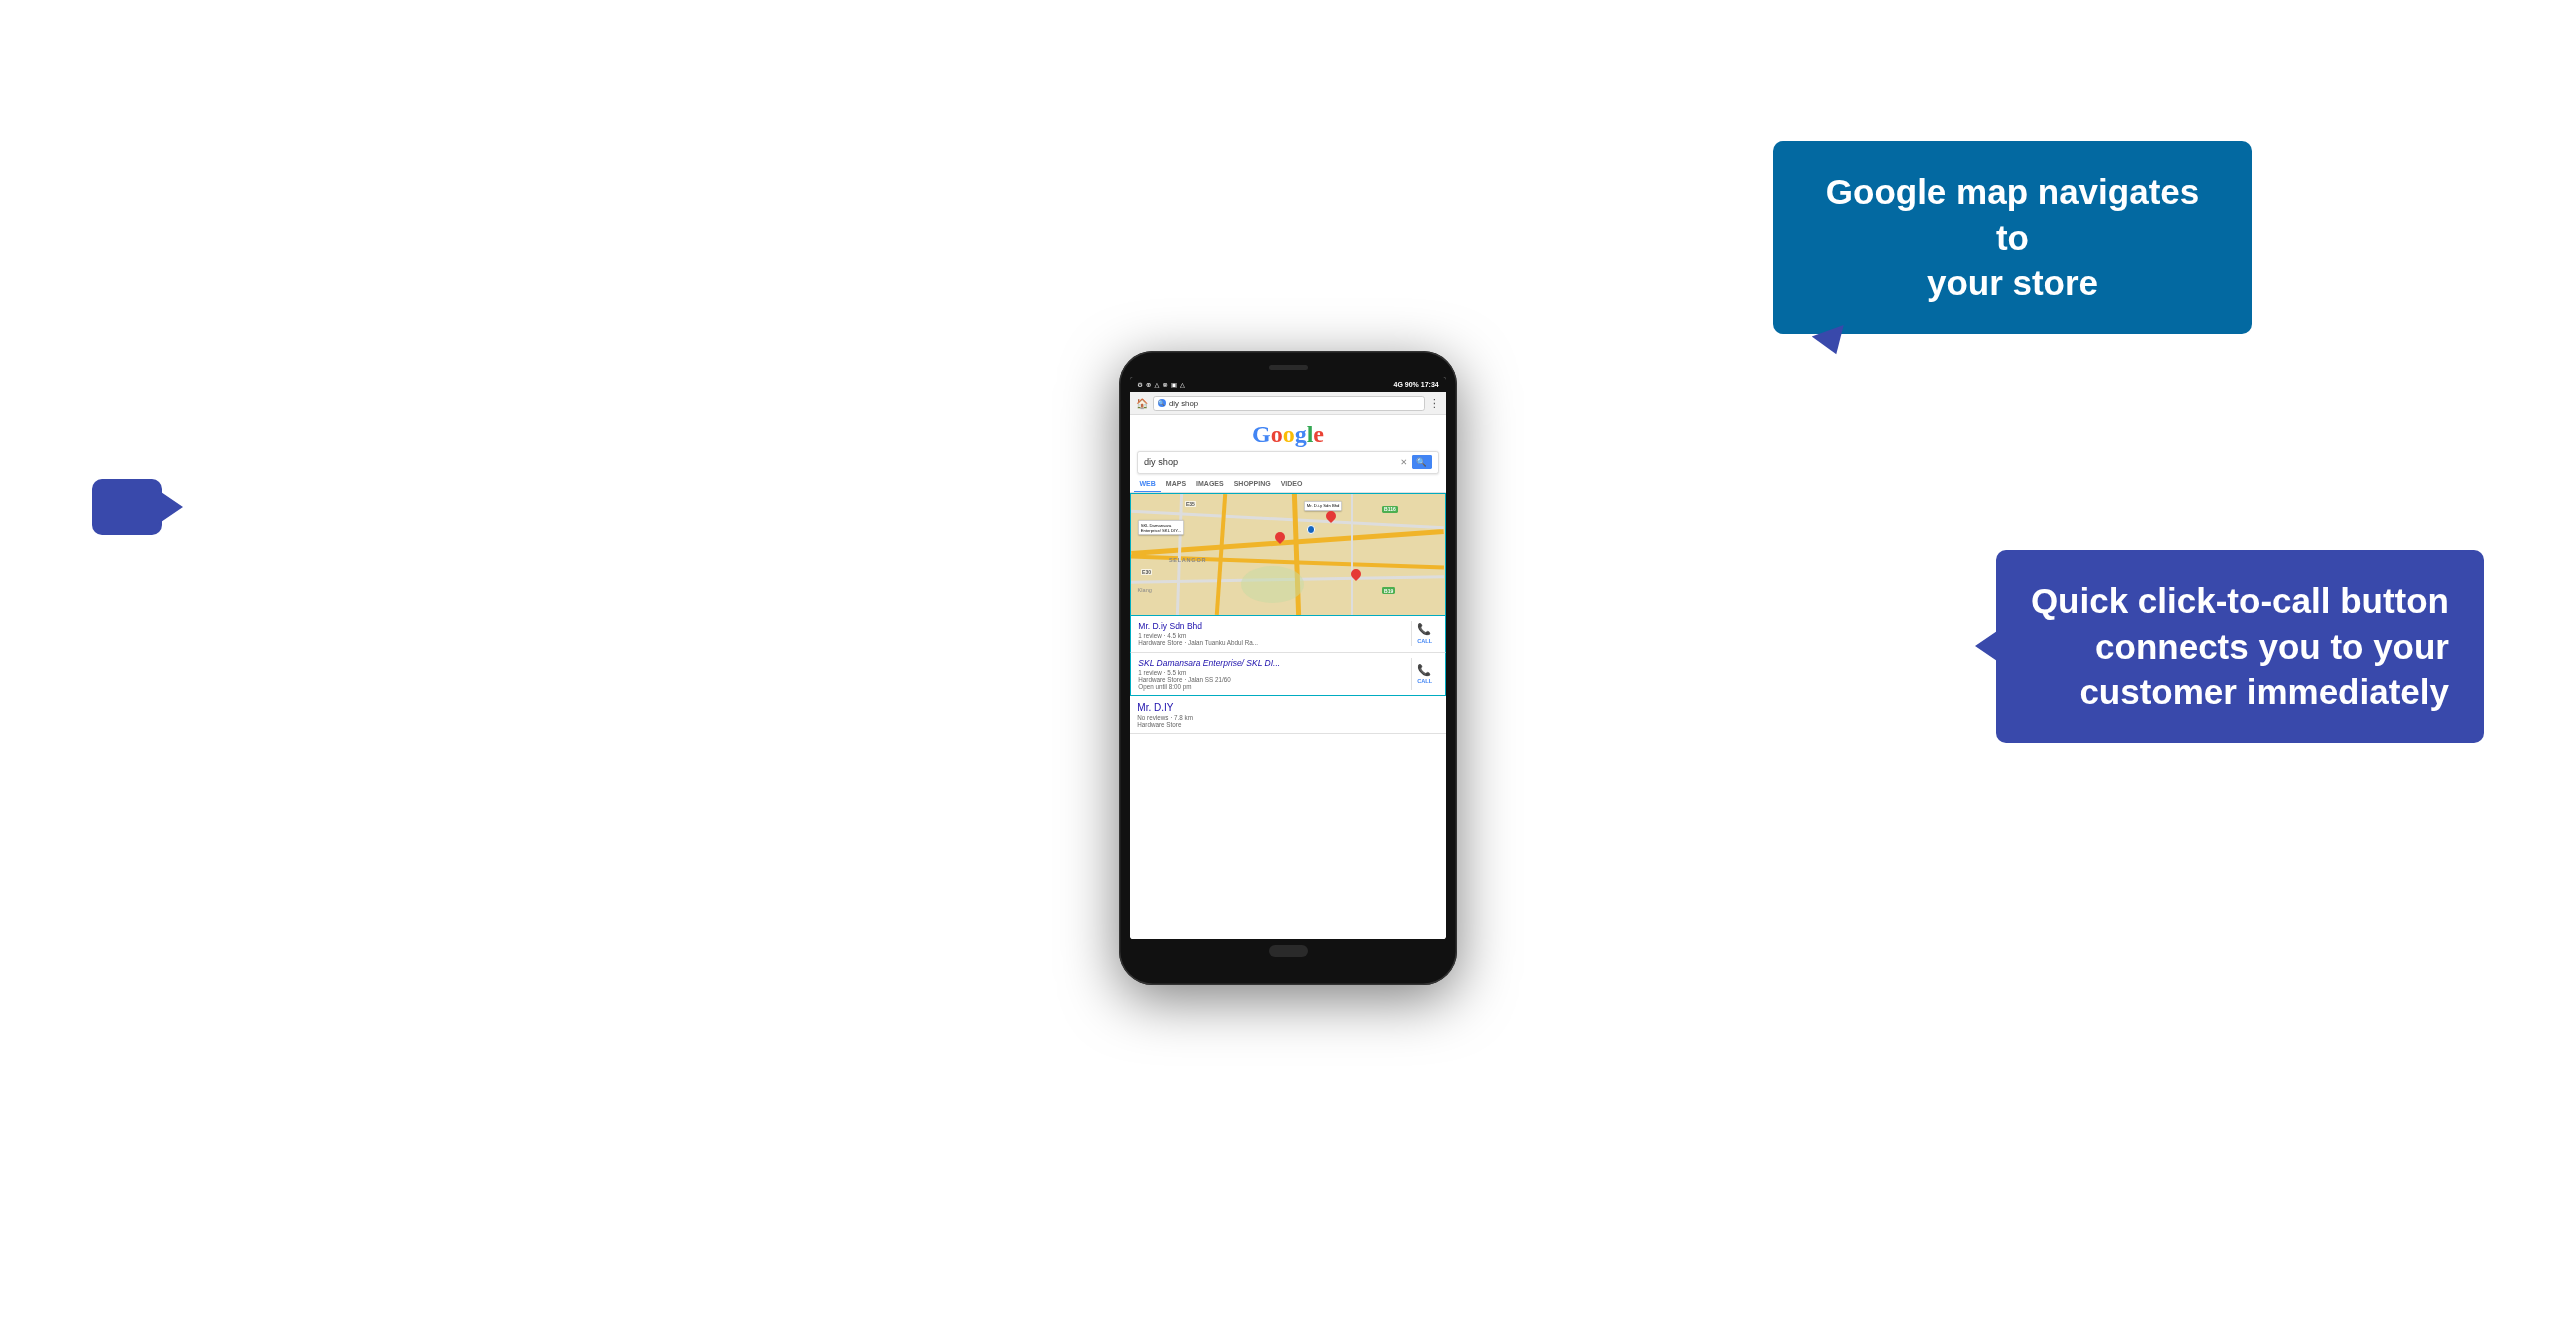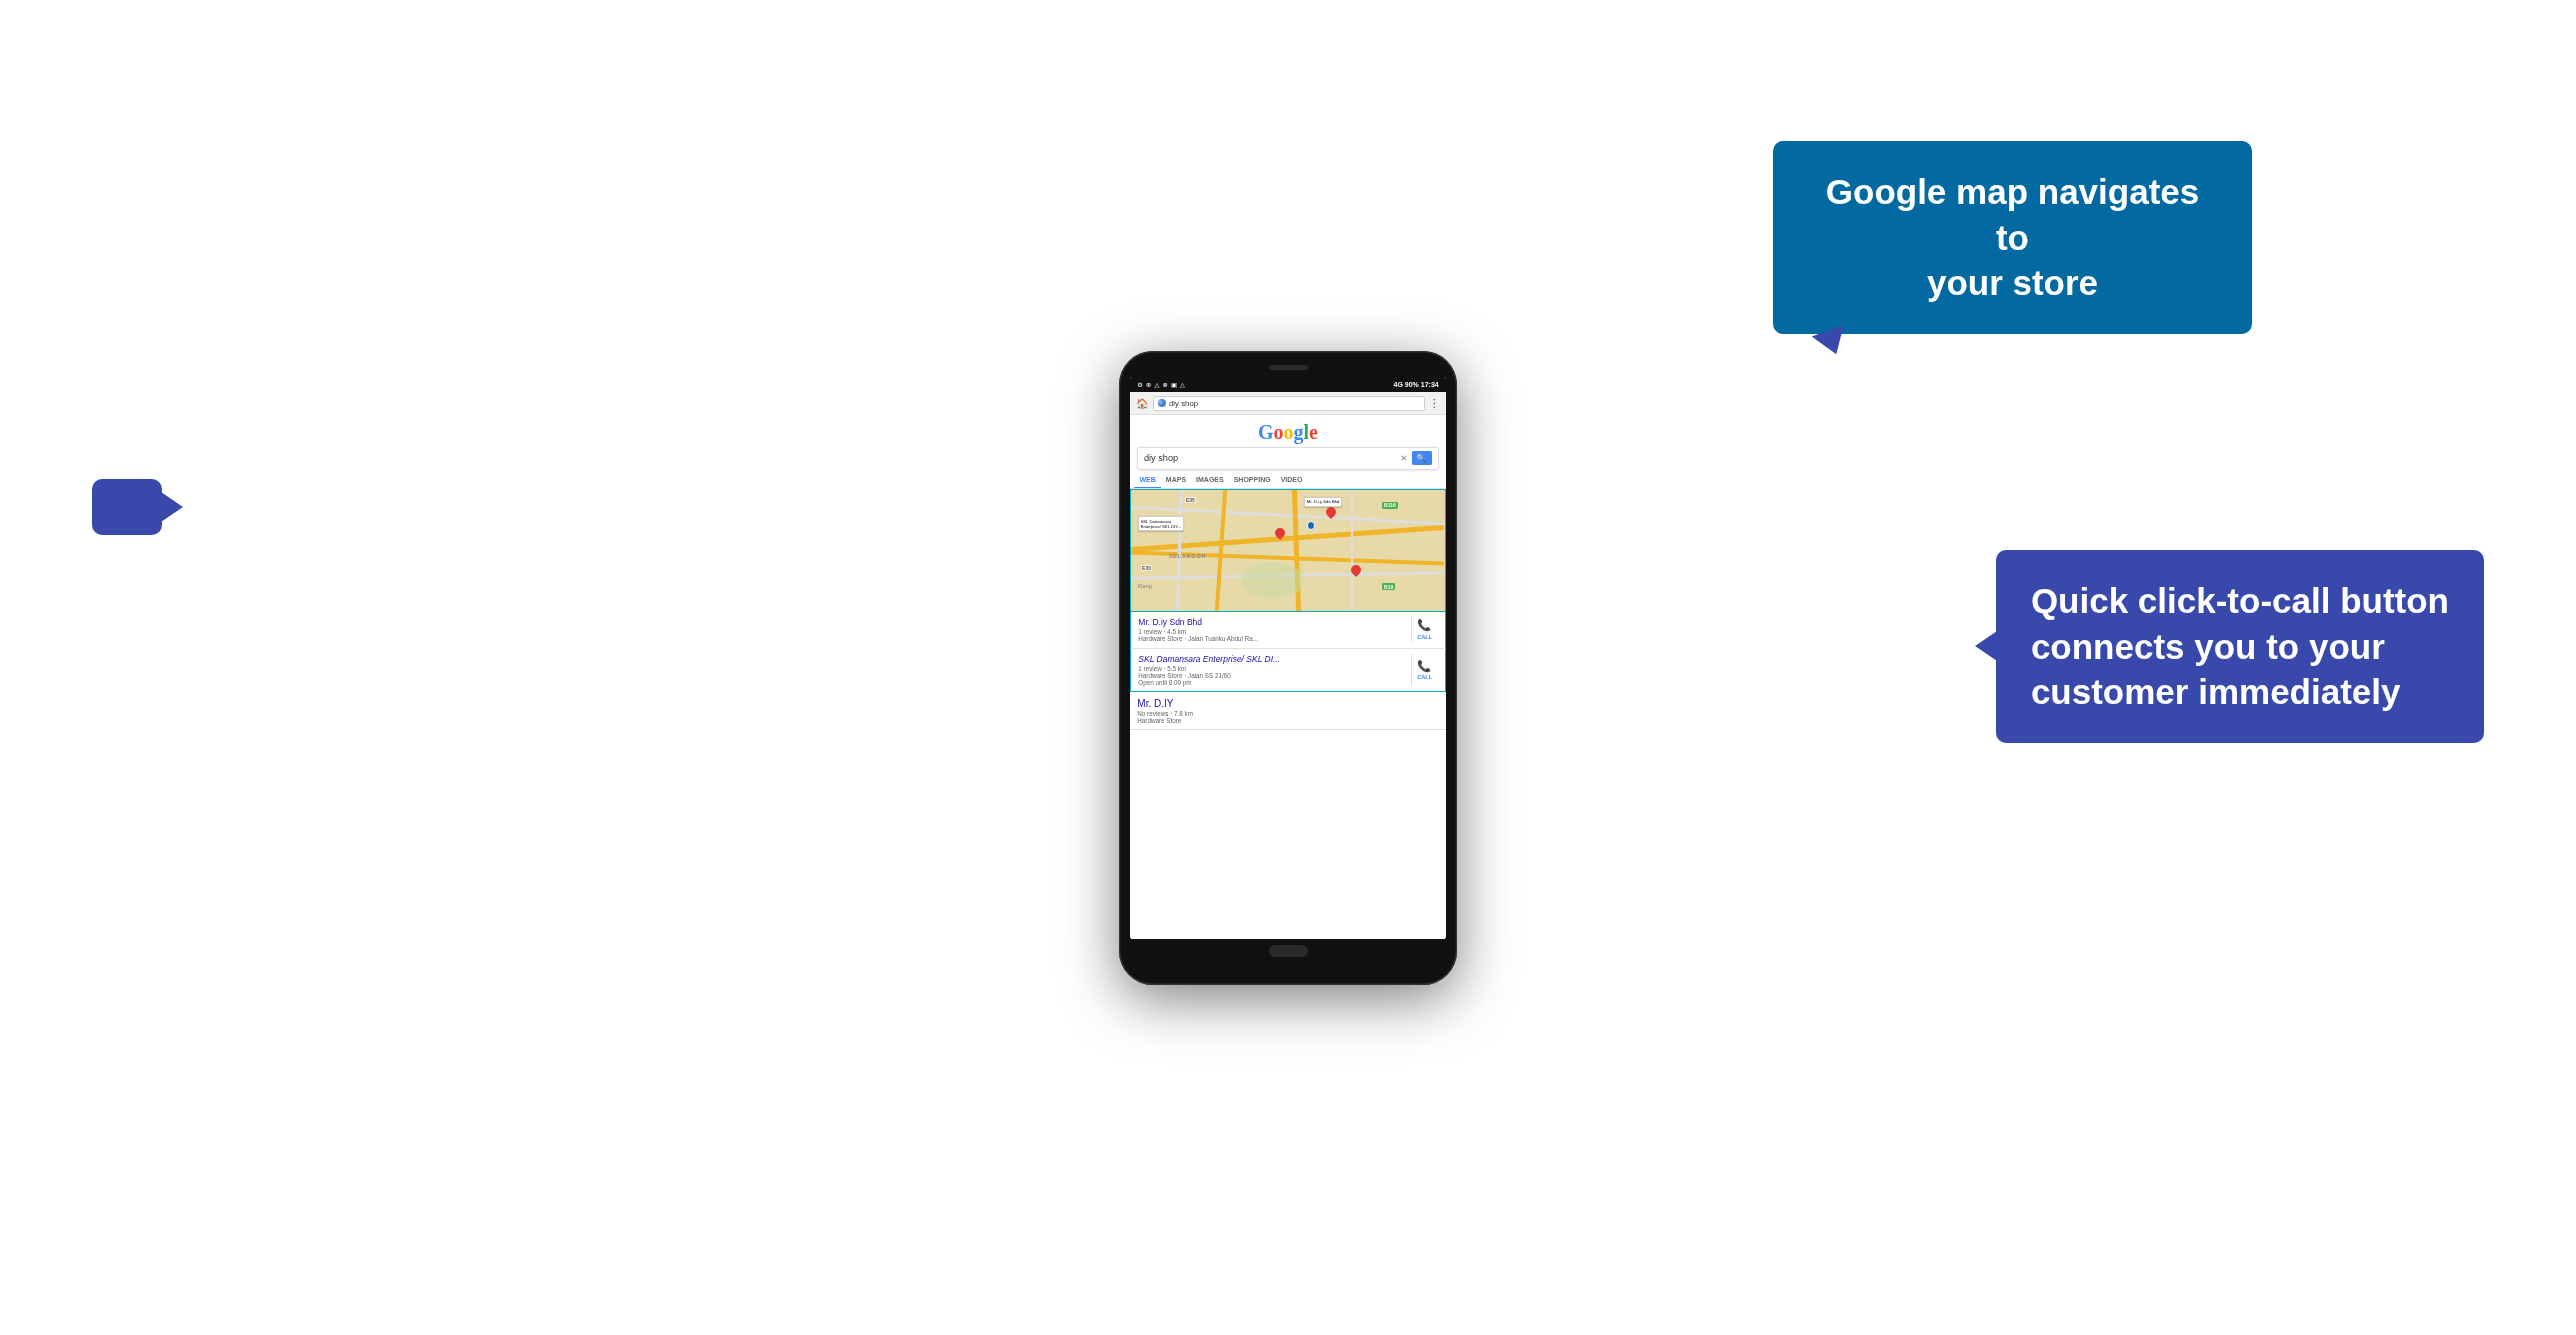--- a/index.html
+++ b/index.html
@@ -78,21 +78,21 @@
           gap:2.8px;
         ">
           <span style="width:8.5px;height:8.5px;background:#4285f4;border-radius:50%;display:inline-flex;align-items:center;justify-content:center;font-size:5.6px;color:white;">🔍</span>
           <span>diy shop</span>
         </div>
         <span style="font-size:11.3px;color:#555;">⋮</span>
       </div>
 
       <div style="flex:1;overflow:hidden;display:flex;flex-direction:column;">
 
-        <div style="text-align:center;padding:5.6px 0 2.8px;font-size:20px;font-weight:bold;font-family:Georgia,serif;">
+        <div style="text-align:center;padding:5.6px 0 2.8px;font-size:24px;font-weight:bold;font-family:Georgia,serif;">
           <span style="color:#4285F4;">G</span><span style="color:#EA4335;">o</span><span style="color:#FBBC05;">o</span><span style="color:#4285F4;">g</span><span style="color:#34A853;">l</span><span style="color:#EA4335;">e</span>
         </div>
 
         <div style="
           display:flex;
           align-items:center;
           margin:0 7px 2.8px;
           border:0.7px solid #ddd;
           border-radius:2.8px;
           padding:3.5px 5.6px;
@@ -291,21 +291,21 @@
     position:absolute;
     top:550px;
     right:92px;
     background:#3949AB;
     color:white;
     border-radius:10px;
     padding:28px 35px;
     font-size:35px;
     font-weight:bold;
     line-height:1.3;
-    text-align:left;
+    text-align:right;
     max-width:529px;
   ">
     <span>Quick click-to-call button<br>connects you to your<br>customer immediately</span>
     
     <div style="
       position:absolute;
       left:-21px;
       top:50%;
       transform:translateY(-50%);
       width:0;

